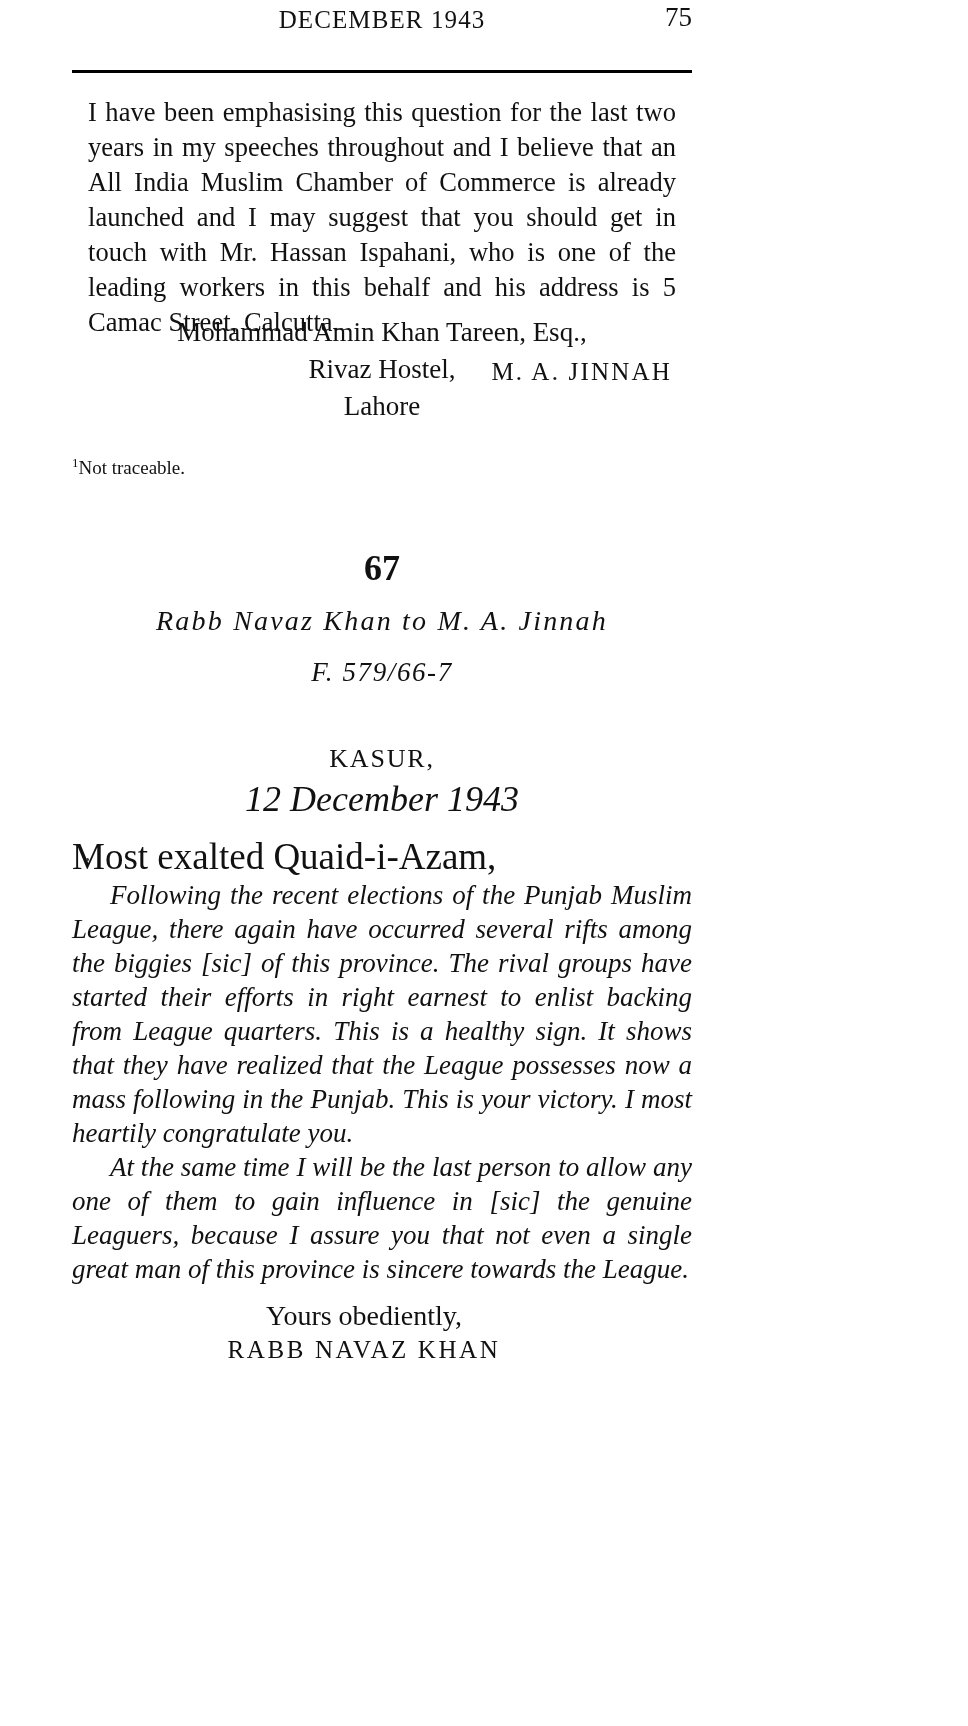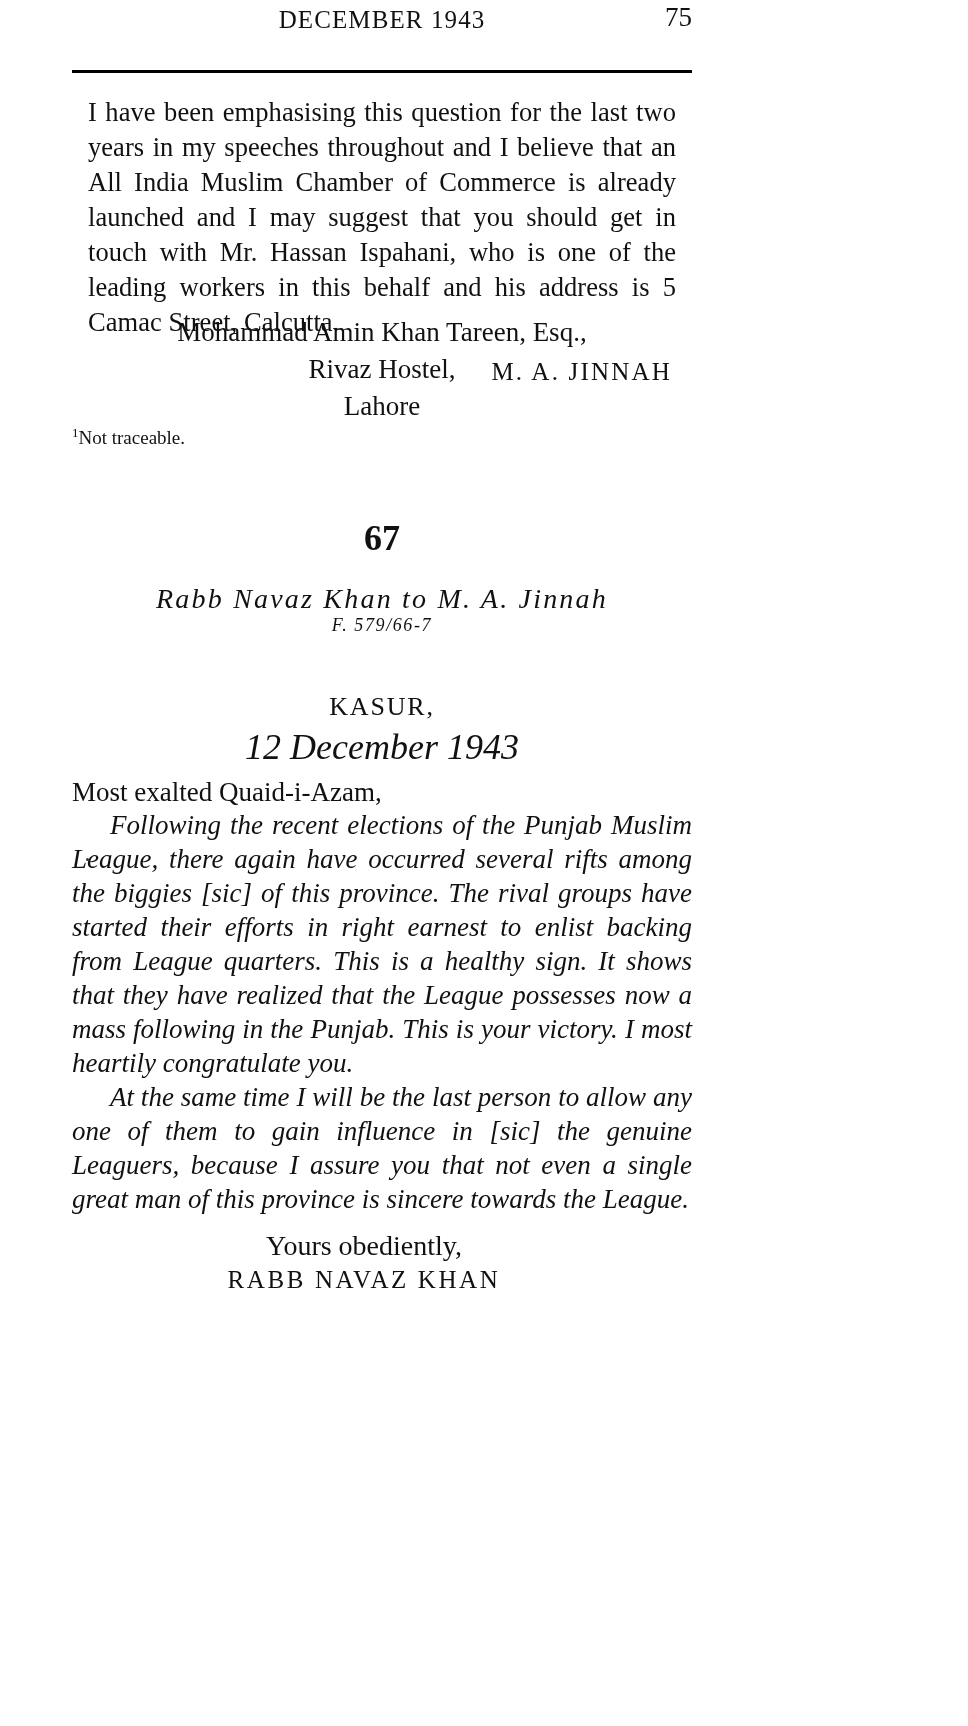--- a/index.html
+++ b/index.html
@@ -82,20 +82,21 @@
 
   .address-block {
     margin-top: -74px;
     font-size: 27px;
     line-height: 1.37;
     text-align: center;
   }
   .address-block div { white-space: pre; }
 
   .footnote {
+    margin-top: 30px;
     font-size: 19px;
     line-height: 1.3;
   }
   .footnote sup {
     font-size: 13px;
     vertical-align: super;
   }
 
   
   .doc-number {
@@ -103,46 +104,47 @@
     font-size: 36px;
     font-weight: bold;
     margin-top: 66px;
     font-family: "Liberation Serif", serif;
   }
   .doc-title {
     text-align: center;
     font-style: italic;
     font-size: 28px;
     letter-spacing: 2.2px;
-    margin-top: 24px;
+    margin-top: 16px;
   }
   .doc-ref {
     text-align: center;
     font-style: italic;
-    font-size: 18px;
+    font-size: 27px;
     letter-spacing: 1.6px;
+    margin-top: 20px;
   }
 
   .place-date {
     text-align: center;
     margin-top: 54px;
     font-size: 26px;
     line-height: 1.3;
   }
   .place-date .place {
     letter-spacing: 1.8px;
   }
   .place-date .date {
     font-style: italic;
     font-size: 36px;
   }
 
   .salutation {
-    font-size: 27px;
-    margin-top: 6px;
+    font-size: 37px;
+    margin-top: 12px;
   }
 
   .letter-body {
     font-size: 27px;
     line-height: 1.26;
     text-align: justify;
     text-justify: inter-word;
   }
   .letter-body p { margin: 0; font-style: italic; }
 

